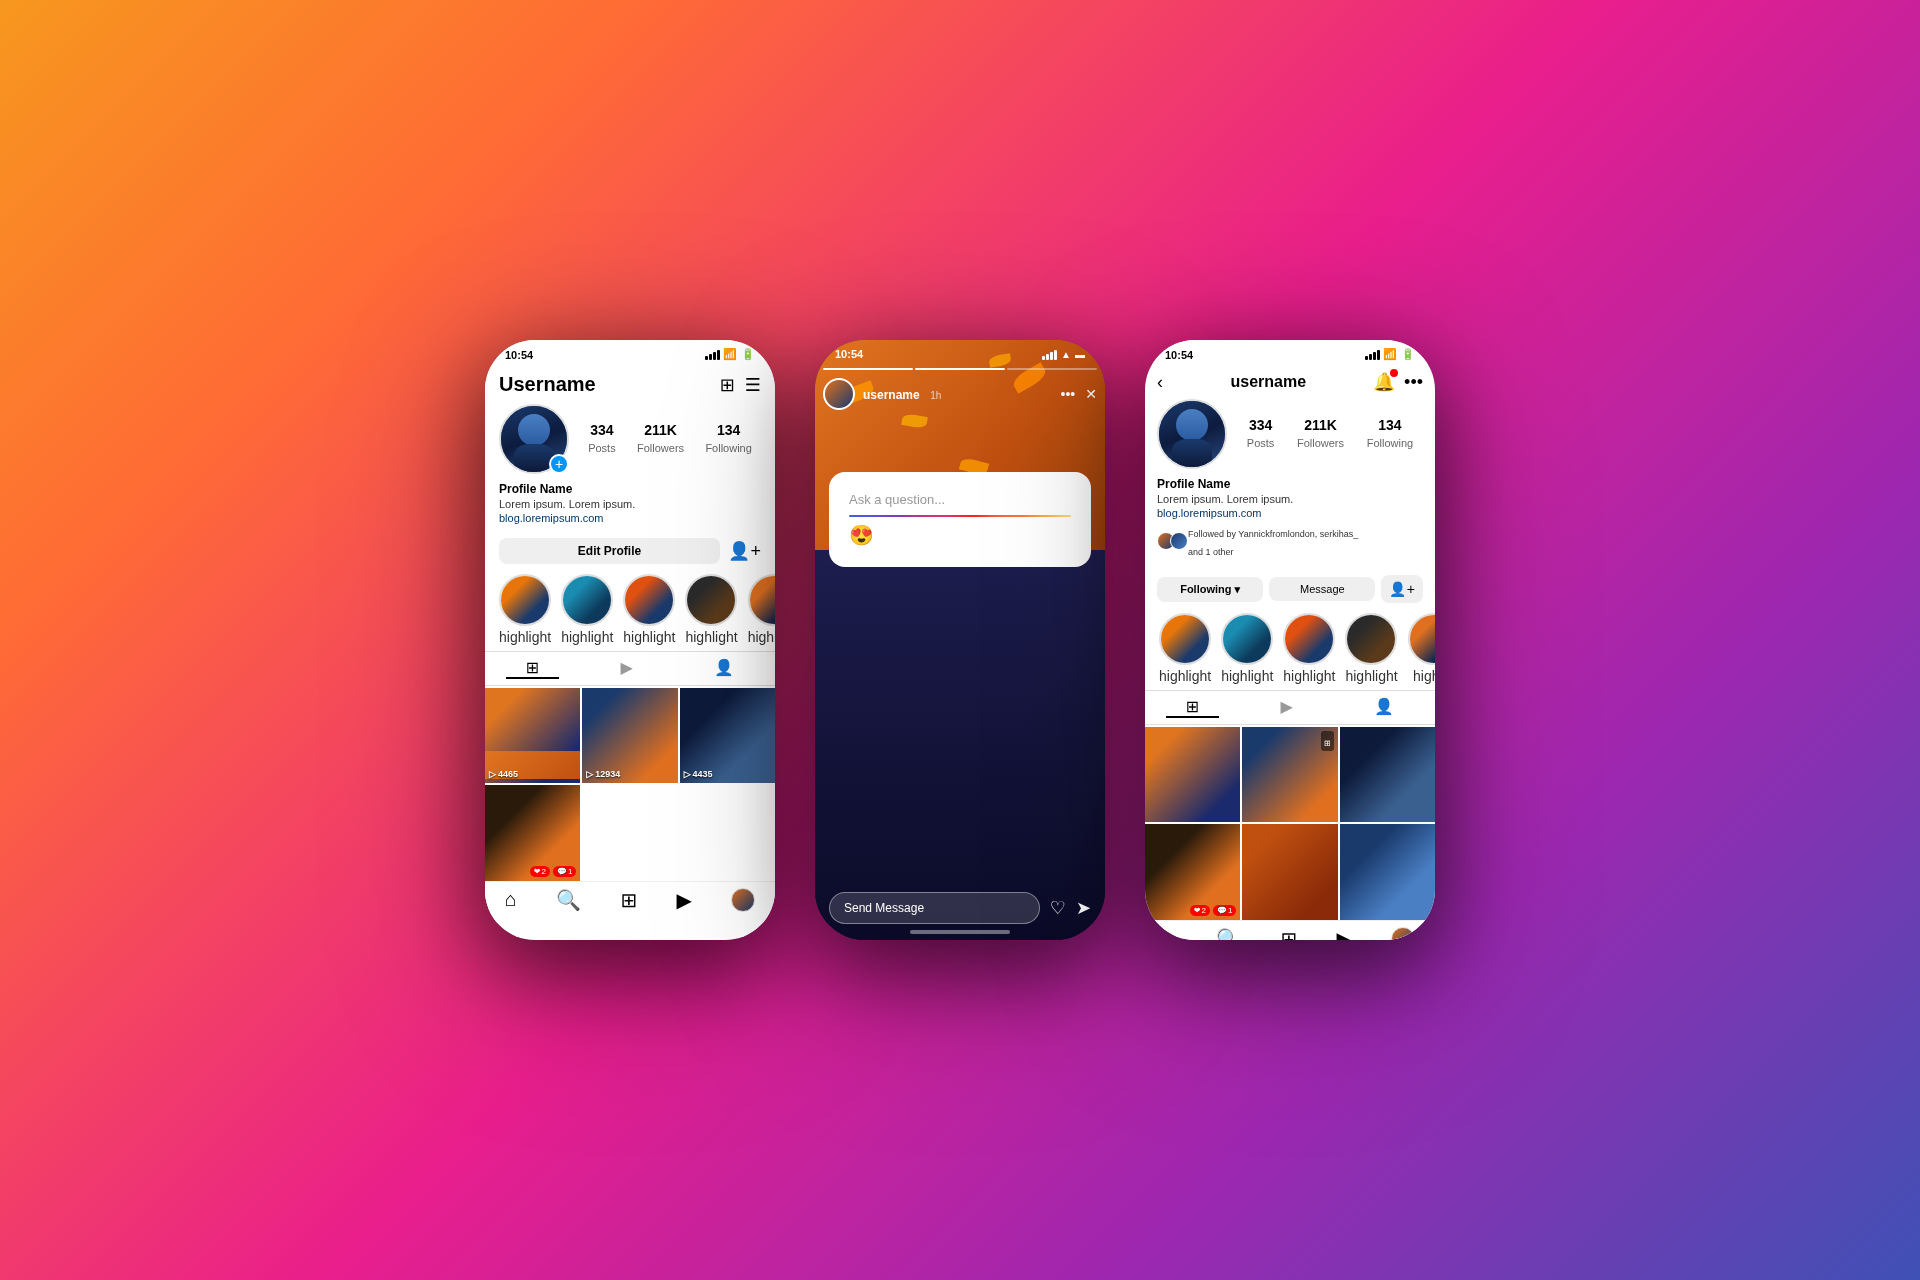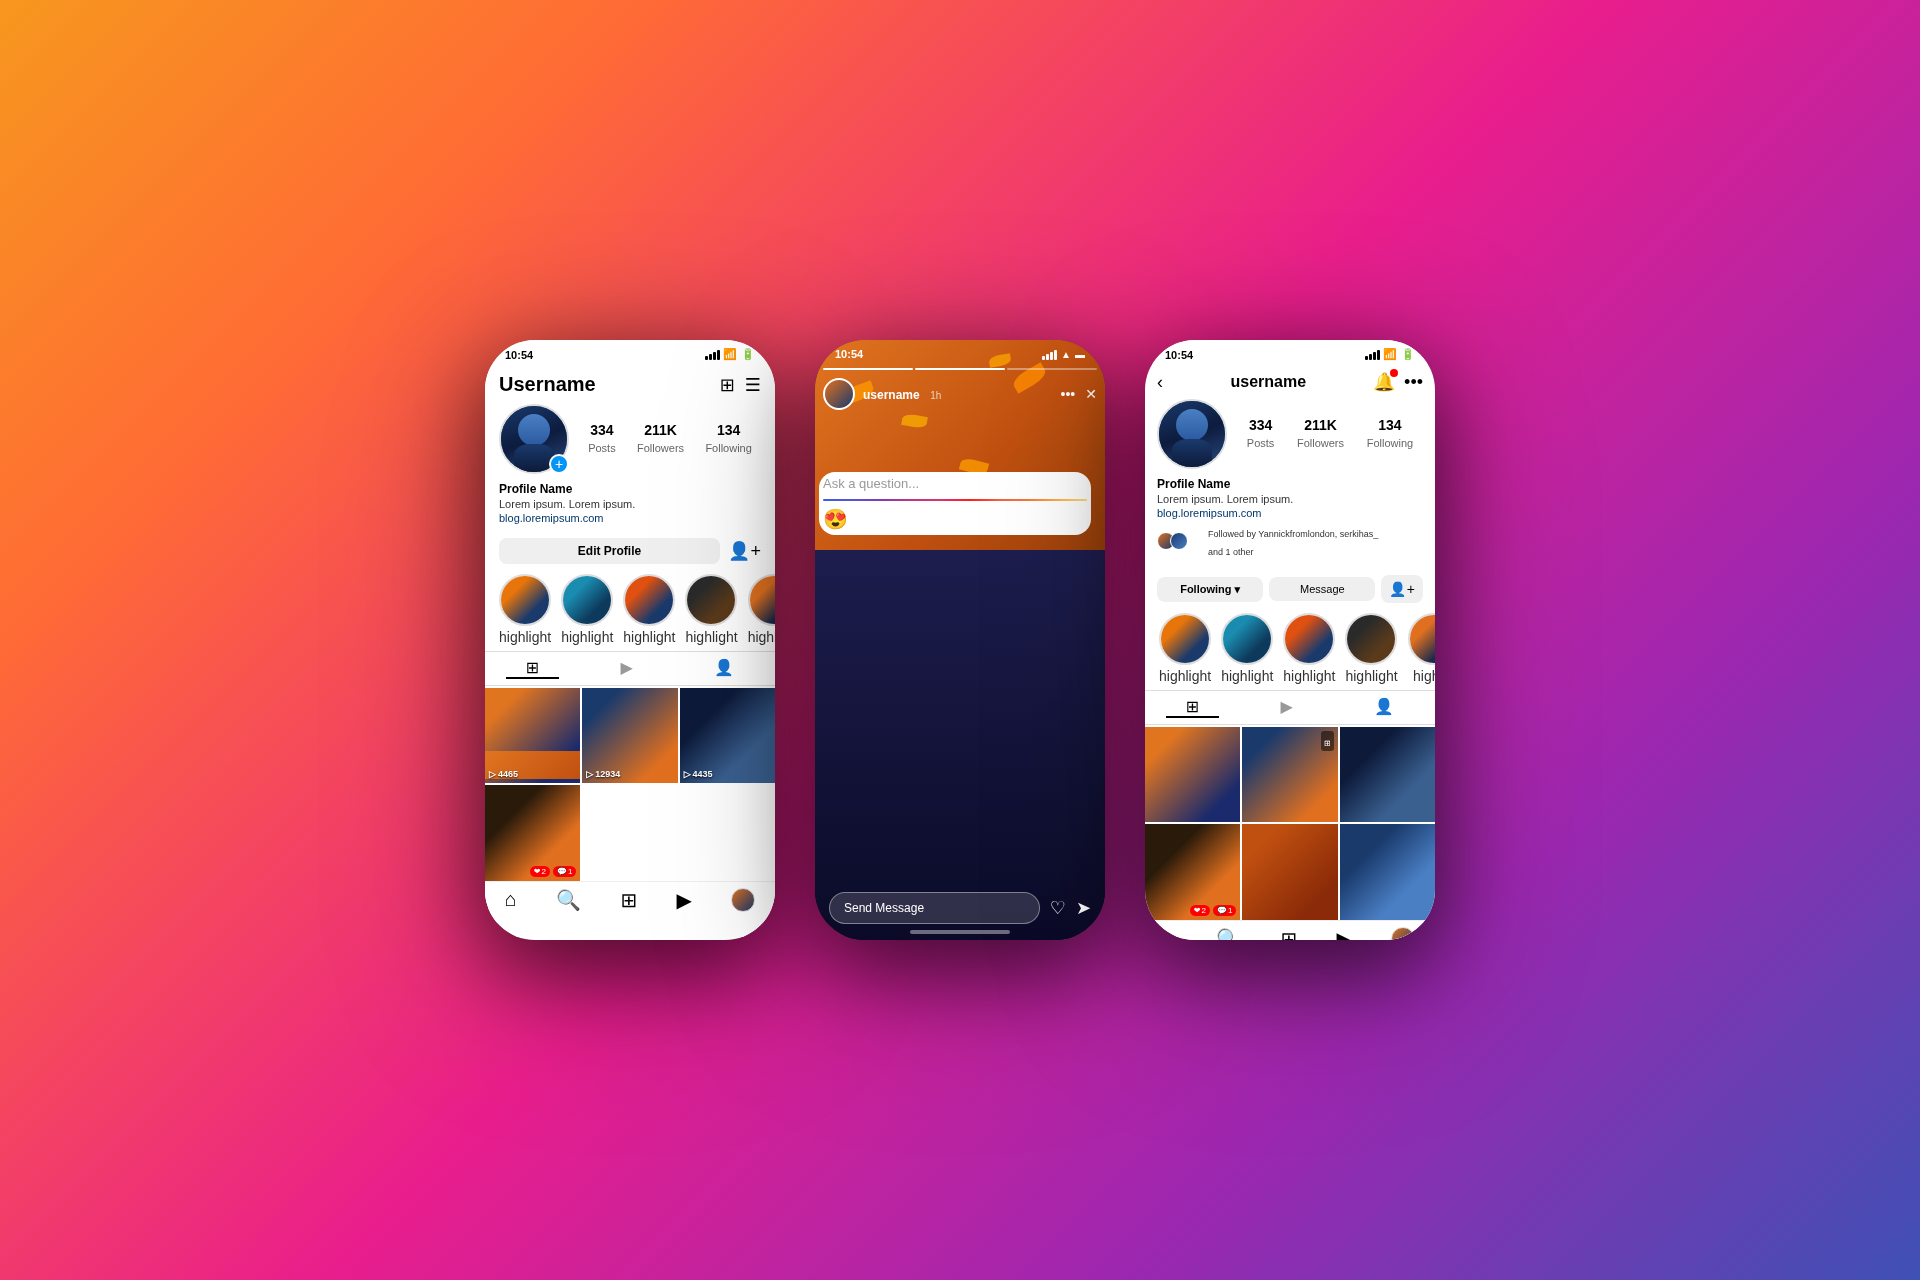--- a/index.html
+++ b/index.html
@@ -187,23 +187,23 @@
       width: 32px; height: 32px; border-radius: 50%;
       background: linear-gradient(135deg, #e07020, #1a3a6c);
       border: 2px solid #fff;
     }
     .story-username { color: #fff; font-size: 12px; font-weight: 600; }
     .story-time { color: rgba(255,255,255,0.7); font-size: 10px; }
     .story-controls { display: flex; gap: 10px; align-items: center; }
     .story-ctrl-icon { color: #fff; font-size: 14px; cursor: pointer; }
 
     .story-question-box {
-      position: absolute; top: 20%; left: 4px; right: 14px;
+      position: absolute; top: 20%; left: 14px; right: 14px;
       background: #fff; border-radius: 16px;
-      padding: 4px; z-index: 10;
+      padding: 20px; z-index: 10;
     }
     .emoji-row { display: flex; gap: 4px; }
     .emoji { font-size: 20px; }
 
     .ask-question-card {
       position: absolute; top: 50%; left: 14px; right: 14px;
       background: rgba(255,255,255,0.95); border-radius: 16px;
       padding: 16px; transform: translateY(-50%); z-index: 10;
     }
     .avatar-small {
@@ -544,21 +544,21 @@
           <span class="stat-number">134</span>
           <span class="stat-label">Following</span>
         </div>
       </div>
     </div>
 
     <div class="profile-name">Profile Name</div>
     <div class="profile-bio">Lorem ipsum. Lorem ipsum.</div>
     <div class="profile-link">blog.loremipsum.com</div>
 
-    <div style="display:flex;align-items:center;gap:20px;margin:4px 0;">
+    <div style="display:flex;align-items:center;gap:0;margin:4px 0;">
       <div style="display:flex;">
         <div style="width:18px;height:18px;border-radius:50%;background:linear-gradient(135deg,#e07020,#1a3a6c);border:1px solid #fff;"></div>
         <div style="width:18px;height:18px;border-radius:50%;background:linear-gradient(135deg,#1a3a6c,#4a7fc4);border:1px solid #fff;margin-left:-5px;"></div>
       </div>
       <div>
         <span style="font-size:9px;color:#333;">Followed by Yannickfromlondon, serkihas_</span><br>
         <span style="font-size:9px;color:#333;">and 1 other</span>
       </div>
     </div>
   </div>

